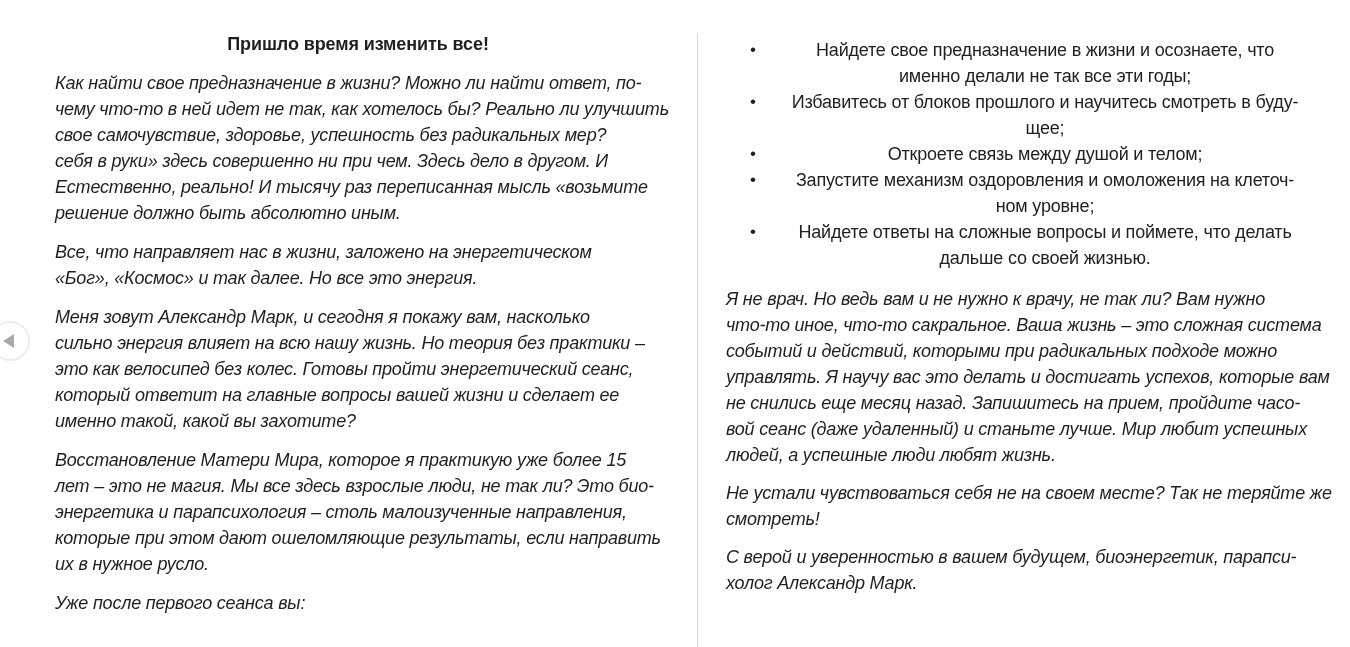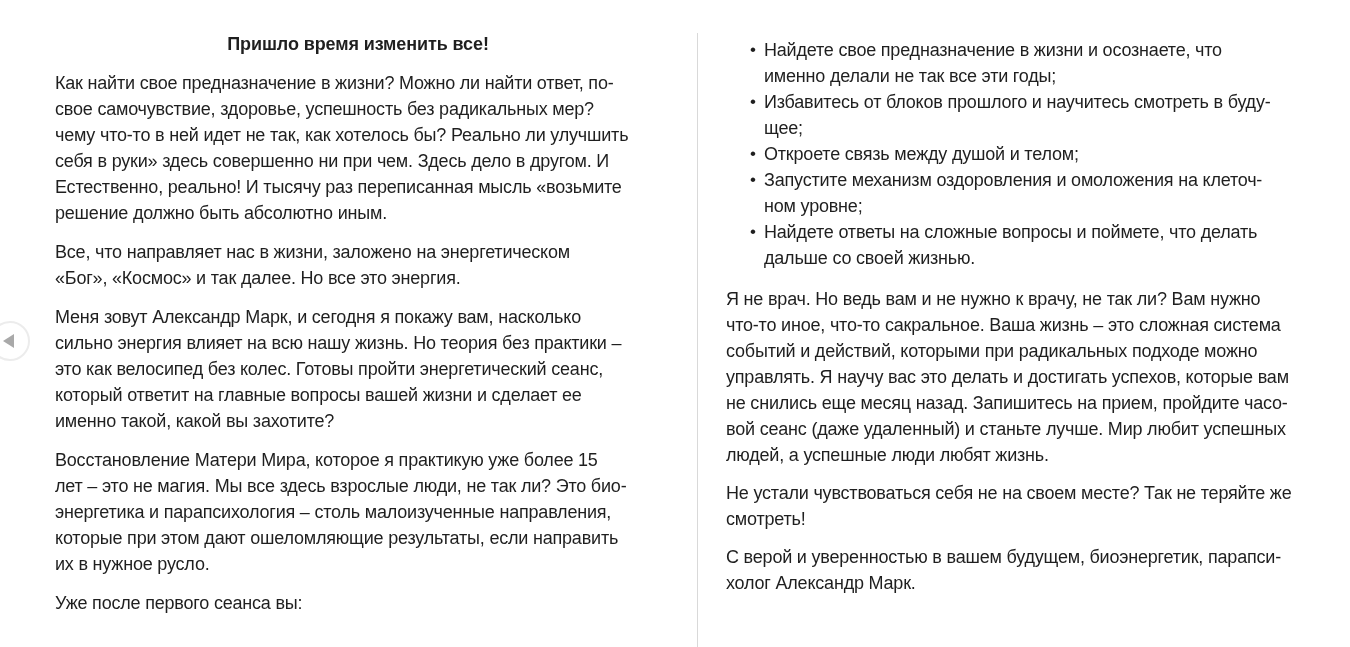--- a/index.html
+++ b/index.html
@@ -28,34 +28,34 @@
   .col-right { left: 726px; width: 600px; padding-top: 37px; }
 
   .doc-title {
     font-size: 18px;
     font-weight: bold;
     line-height: 26px;
     text-align: center;
     margin-bottom: 13px;
     letter-spacing: -0.1px;
   }
-  .para { margin-bottom: 13px; }
+  .para { margin-bottom: 13px; font-style: italic; }
   .col-right .para { margin-bottom: 12px; }
 
   
   .bullets { list-style: none; margin: 0 0 15px 0; }
   .bullet-item { display: flex; align-items: flex-start; }
   .bullet-dot {
     flex: 0 0 auto;
     width: 38px;
     padding-left: 24px;
     font-size: 17px;
     line-height: 26px;
   }
-  .bullet-text { flex: 1 1 auto; }
+  .bullet-text { flex: 1 1 auto; text-align: center; }
 
   
   .divider {
     position: absolute;
     left: 697px; top: 33px;
     width: 1px; height: 614px;
     background: #d9d9d9;
   }
 
   
@@ -84,22 +84,22 @@
 <div class="viewer">
 
   <button class="prev-btn">
     <span class="prev-arrow"></span>
   </button>
 
   <div class="col col-left">
     <div class="doc-title">Пришло время изменить все!</div>
     <div class="para">
         <div class="line">Как найти свое предназначение в жизни? Можно ли найти ответ, по-</div>
+        <div class="line">чему что-то в ней идет не так, как хотелось бы? Реально ли улучшить</div>
         <div class="line">свое самочувствие, здоровье, успешность без радикальных мер?</div>
-        <div class="line">чему что-то в ней идет не так, как хотелось бы? Реально ли улучшить</div>
         <div class="line">себя в руки» здесь совершенно ни при чем. Здесь дело в другом. И</div>
         <div class="line">Естественно, реально! И тысячу раз переписанная мысль «возьмите</div>
         <div class="line">решение должно быть абсолютно иным.</div>
       </div>
     <div class="para">
         <div class="line">Все, что направляет нас в жизни, заложено на энергетическом</div>
         <div class="line">«Бог», «Космос» и так далее. Но все это энергия.</div>
       </div>
     <div class="para">
         <div class="line">Меня зовут Александр Марк, и сегодня я покажу вам, насколько</div>

